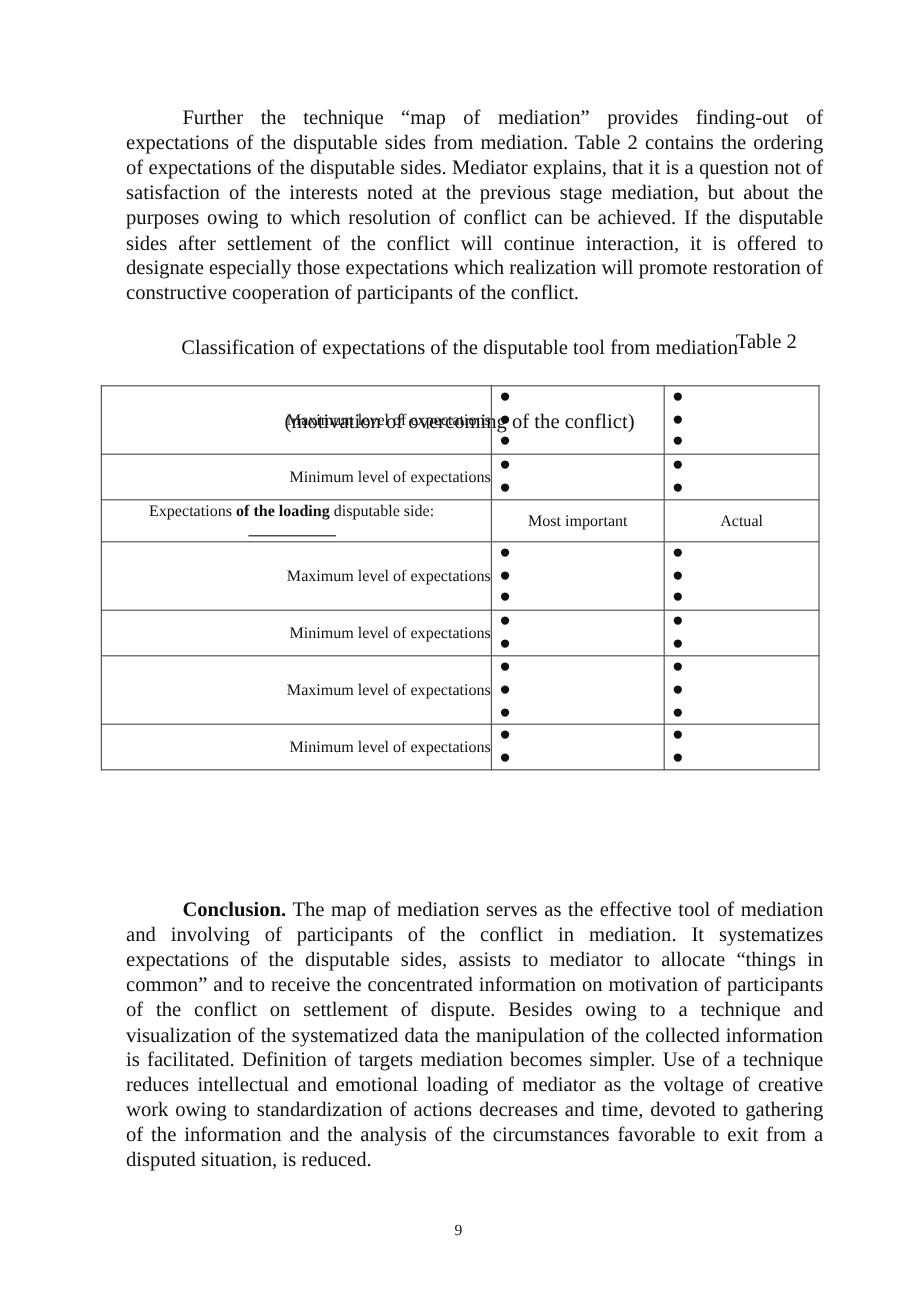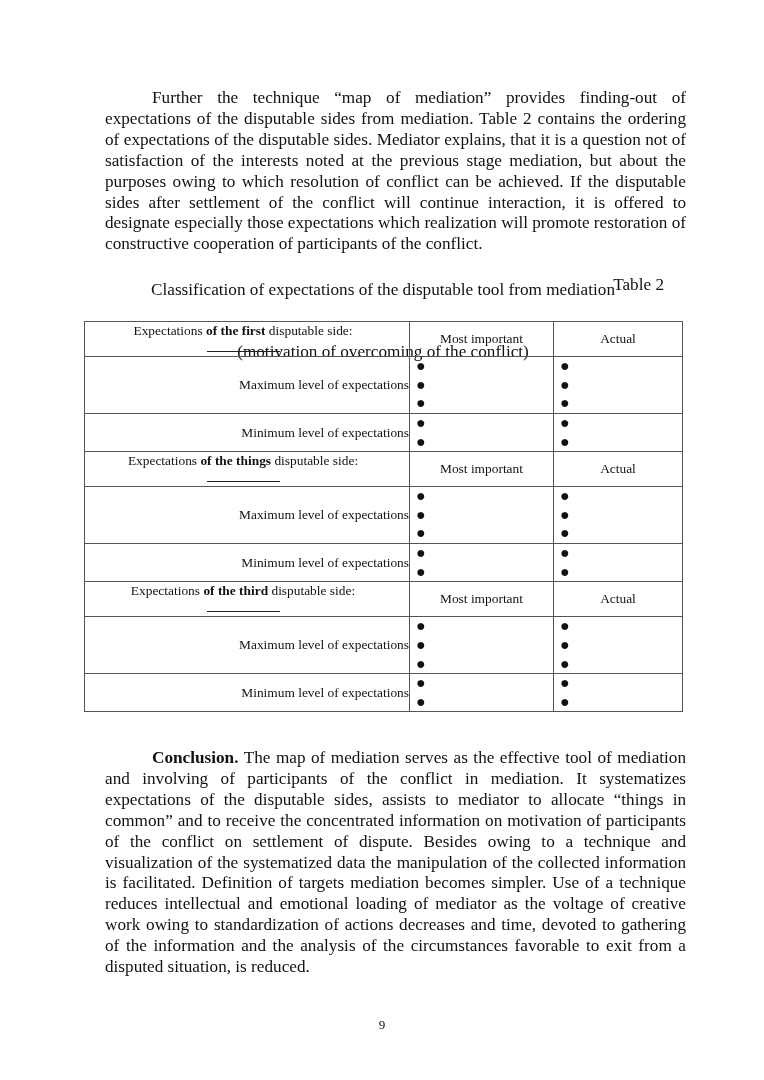--- a/index.html
+++ b/index.html
@@ -39,22 +39,54 @@
 <p id="cap1" class="caption">Classification of expectations of the disputable tool from mediation</p>
 <p id="cap2" class="caption">(motivation of overcoming of the conflict)</p>
 
 <table class="exp">
   <colgroup>
       <col class="c1">
       <col class="c2">
       <col class="c3">
     </colgroup>
   <tbody id="tbody">
+      <tr class="max">
+        <td class="rowlbl">Maximum level of expectations</td>
+        <td>
+          <ul class="bul">
+            <li>●</li>
+            <li>●</li>
+            <li>●</li>
+          </ul>
+        </td>
+        <td>
+          <ul class="bul">
+            <li>●</li>
+            <li>●</li>
+            <li>●</li>
+          </ul>
+        </td>
+      </tr>
+      <tr class="min">
+        <td class="rowlbl">Minimum level of expectations</td>
+        <td>
+          <ul class="bul">
+            <li>●</li>
+            <li>●</li>
+          </ul>
+        </td>
+        <td>
+          <ul class="bul">
+            <li>●</li>
+            <li>●</li>
+          </ul>
+        </td>
+      </tr>
       <tr class="hdr">
-        <td class="lbl"><span>Expectations </span><b>of the first</b><span> disputable side:</span><span class="blank"></span></td>
+        <td class="lbl"><span>Expectations </span><b>of the loading</b><span> disputable side:</span><span class="blank"></span></td>
         <td>Most important</td>
         <td>Actual</td>
       </tr>
       <tr class="max">
         <td class="rowlbl">Maximum level of expectations</td>
         <td>
           <ul class="bul">
             <li>●</li>
             <li>●</li>
             <li>●</li>
@@ -75,62 +107,20 @@
             <li>●</li>
             <li>●</li>
           </ul>
         </td>
         <td>
           <ul class="bul">
             <li>●</li>
             <li>●</li>
           </ul>
         </td>
-      </tr>
-      <tr class="hdr">
-        <td class="lbl"><span>Expectations </span><b>of the things</b><span> disputable side:</span><span class="blank"></span></td>
-        <td>Most important</td>
-        <td>Actual</td>
-      </tr>
-      <tr class="max">
-        <td class="rowlbl">Maximum level of expectations</td>
-        <td>
-          <ul class="bul">
-            <li>●</li>
-            <li>●</li>
-            <li>●</li>
-          </ul>
-        </td>
-        <td>
-          <ul class="bul">
-            <li>●</li>
-            <li>●</li>
-            <li>●</li>
-          </ul>
-        </td>
-      </tr>
-      <tr class="min">
-        <td class="rowlbl">Minimum level of expectations</td>
-        <td>
-          <ul class="bul">
-            <li>●</li>
-            <li>●</li>
-          </ul>
-        </td>
-        <td>
-          <ul class="bul">
-            <li>●</li>
-            <li>●</li>
-          </ul>
-        </td>
-      </tr>
-      <tr class="hdr">
-        <td class="lbl"><span>Expectations </span><b>of the third</b><span> disputable side:</span><span class="blank"></span></td>
-        <td>Most important</td>
-        <td>Actual</td>
       </tr>
       <tr class="max">
         <td class="rowlbl">Maximum level of expectations</td>
         <td>
           <ul class="bul">
             <li>●</li>
             <li>●</li>
             <li>●</li>
           </ul>
         </td>

